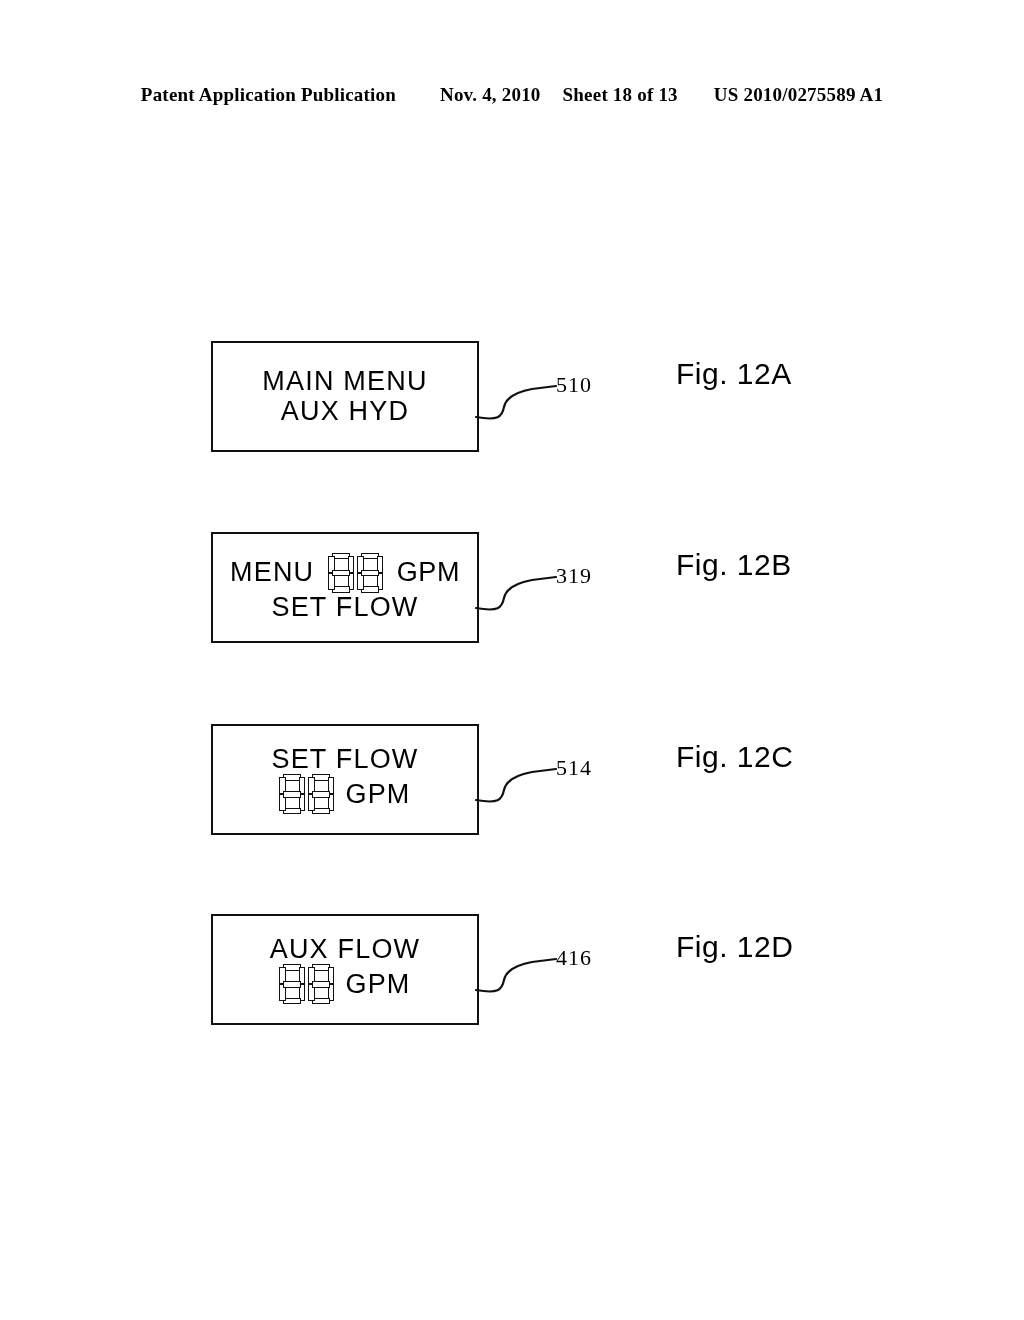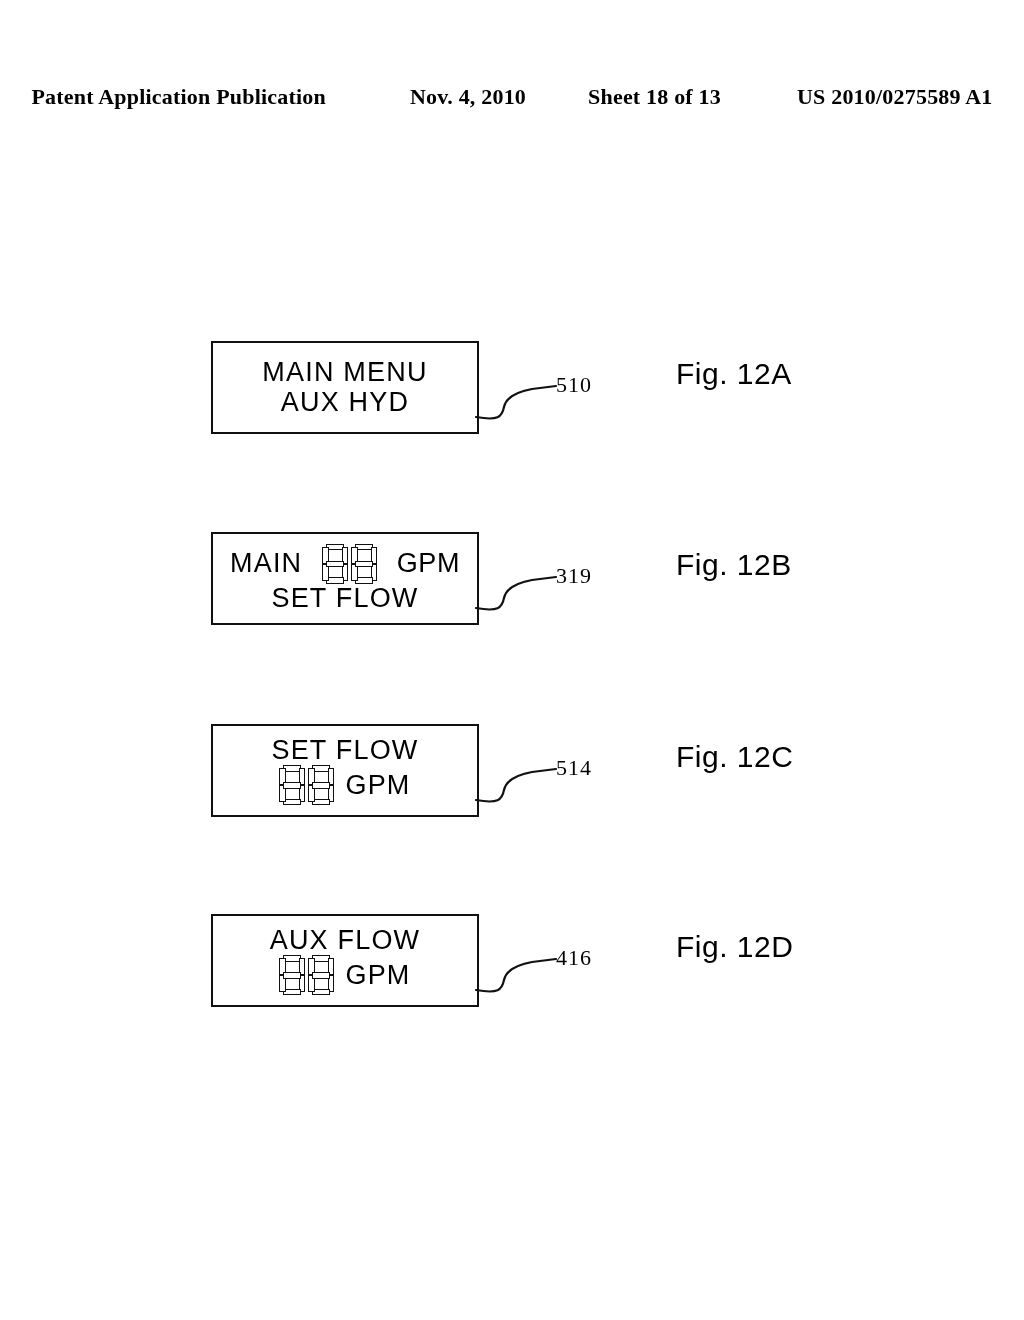--- a/index.html
+++ b/index.html
@@ -20,24 +20,23 @@
   #patent-header {
     position: absolute;
     left: 0;
     top: 84px;
     width: 1024px;
     display: flex;
     justify-content: center;
     align-items: baseline;
     font-family: "Liberation Serif", serif;
     font-weight: bold;
-    font-size: 22px;
+    font-size: 19px;
     letter-spacing: 0.2px;
     white-space: nowrap;
-    gap: 20px;
   }
   #patent-header .hdr-seg { display: inline-block; }
   .hdr-gap-1 { width: 44px; }
   .hdr-gap-2 { width: 22px; }
   .hdr-gap-3 { width: 36px; }
 
   
   .fig-row {
     position: absolute;
     left: 0;
@@ -47,21 +46,21 @@
   .fig-row[data-row="1"] { top: 532px; }
   .fig-row[data-row="2"] { top: 724px; }
   .fig-row[data-row="3"] { top: 914px; }
 
   
   .lcd-box {
     position: absolute;
     left: 211px;
     top: 0;
     width: 268px;
-    height: 93px;
+    height: 111px;
     border: 2px solid #111111;
     box-sizing: border-box;
     background: #ffffff;
     display: flex;
     flex-direction: column;
     align-items: center;
     justify-content: center;
   }
   .lcd-line {
     display: flex;
@@ -172,21 +171,21 @@
     <path d="M 0 52 C 22 56, 26 52, 28 42 C 30 32, 40 27, 56 24 L 80 21" fill="none" stroke="#111111" stroke-width="2.2" stroke-linecap="round"></path>
   </svg>
   <div class="ref-num">510</div>
 
   <div class="fig-caption">Fig. 12A</div>
 </div>
 
 <div class="fig-row" data-row="1">
   <div class="lcd-box">
     <div class="lcd-line wide">
-      <span class="lbl">MAIN</span>
+      <span class="lbl">MENU</span>
       <span class="seven-seg-group" aria-label="88">
         <span class="seven-seg">
           <span class="seg s-a"></span>
           <span class="seg s-b"></span>
           <span class="seg s-c"></span>
           <span class="seg s-d"></span>
           <span class="seg s-e"></span>
           <span class="seg s-f"></span>
           <span class="seg s-g"></span>
         </span>

